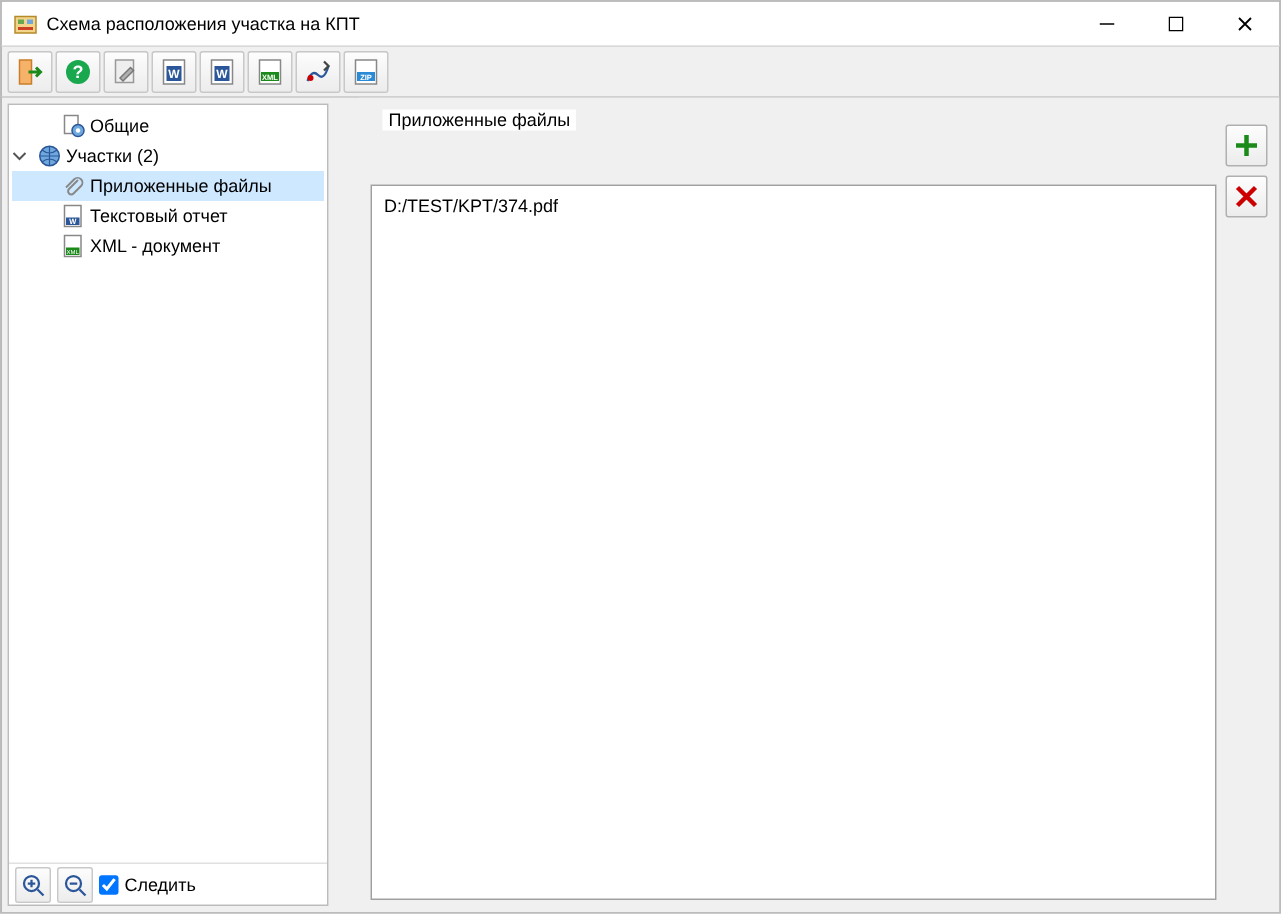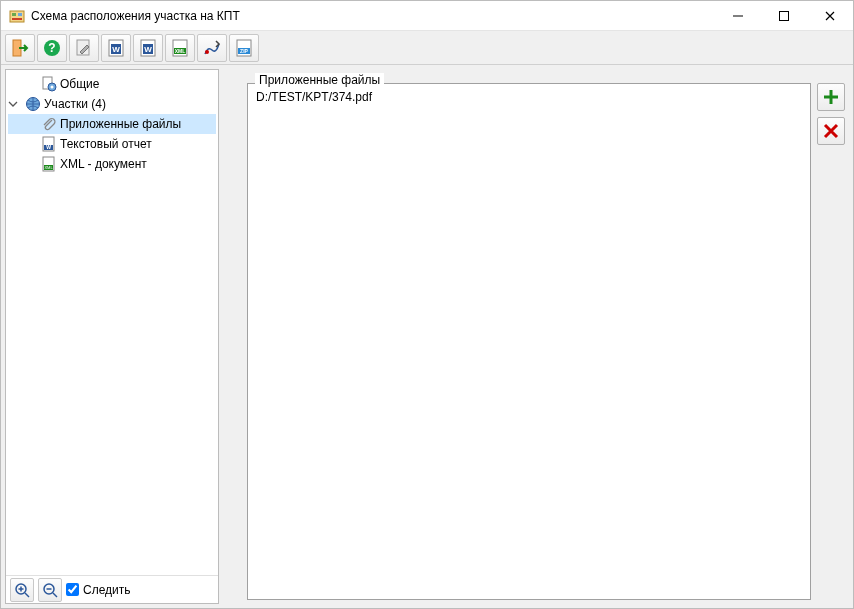--- a/index.html
+++ b/index.html
@@ -114,21 +114,21 @@
     padding: 0 4px;
     border-top: 1px solid #e0e0e0;
   }
   .zoombtn {
     width: 24px; height: 24px;
     border: 1px solid #c8c8c8;
     background: linear-gradient(#fdfdfd,#ececec);
     border-radius: 2px;
     display: flex; align-items: center; justify-content: center;
   }
-  .chk-label { display:flex; align-items:center; gap:4px; }
+  .chk-label { display:flex; gap:4px; }
   .chk-label input { margin:0; }
 
   .right-panel {
     flex: 1;
     display: flex;
     flex-direction: column;
     padding: 8px 8px 8px 8px;
   }
   .group {
     flex: 1;
@@ -144,20 +144,21 @@
     font-size: 12px;
     color: #000;
     background:#fff;
   }
   .file-list {
     flex: 1;
     border: 1px solid #a0a0a0;
     background: #fff;
     padding: 4px;
     overflow: auto;
+    margin-top: 40px;
   }
   .file-row {
     height: 18px;
     display: flex;
     align-items: center;
     padding: 0 4px;
   }
   .side-buttons {
     width: 34px;
     display: flex;
@@ -290,21 +291,21 @@
               <svg width="10" height="10" viewBox="0 0 10 10">
                 <path d="M1 3 L5 7 L9 3" fill="none" stroke="#555" stroke-width="1.3"></path>
               </svg>
             </span>
             <span class="ticon">
               <svg width="16" height="16" viewBox="0 0 16 16">
                 <circle cx="8" cy="8" r="6.5" fill="#6fa8dc" stroke="#2b579a"></circle>
                 <path d="M1.5 8 H14.5 M8 1.5 V14.5 M3 4 Q8 8 13 4 M3 12 Q8 8 13 12" stroke="#2b579a" fill="none" stroke-width="0.8"></path>
               </svg>
             </span>
-            <span class="tlabel">Участки (4)</span>
+            <span class="tlabel">Участки (2)</span>
           </div>
           <div class="tree-row selected">
             <span class="spacer"></span>
             <span class="twist"></span>
             <span class="ticon">
               <svg width="16" height="16" viewBox="0 0 16 16">
                 <path d="M11 4 L5 10 a2 2 0 0 0 3 3 L13 8 a3 3 0 0 0 -4.5 -4.5 L3 9" fill="none" stroke="#888" stroke-width="1.3"></path>
               </svg>
             </span>
             <span class="tlabel">Приложенные файлы</span>

